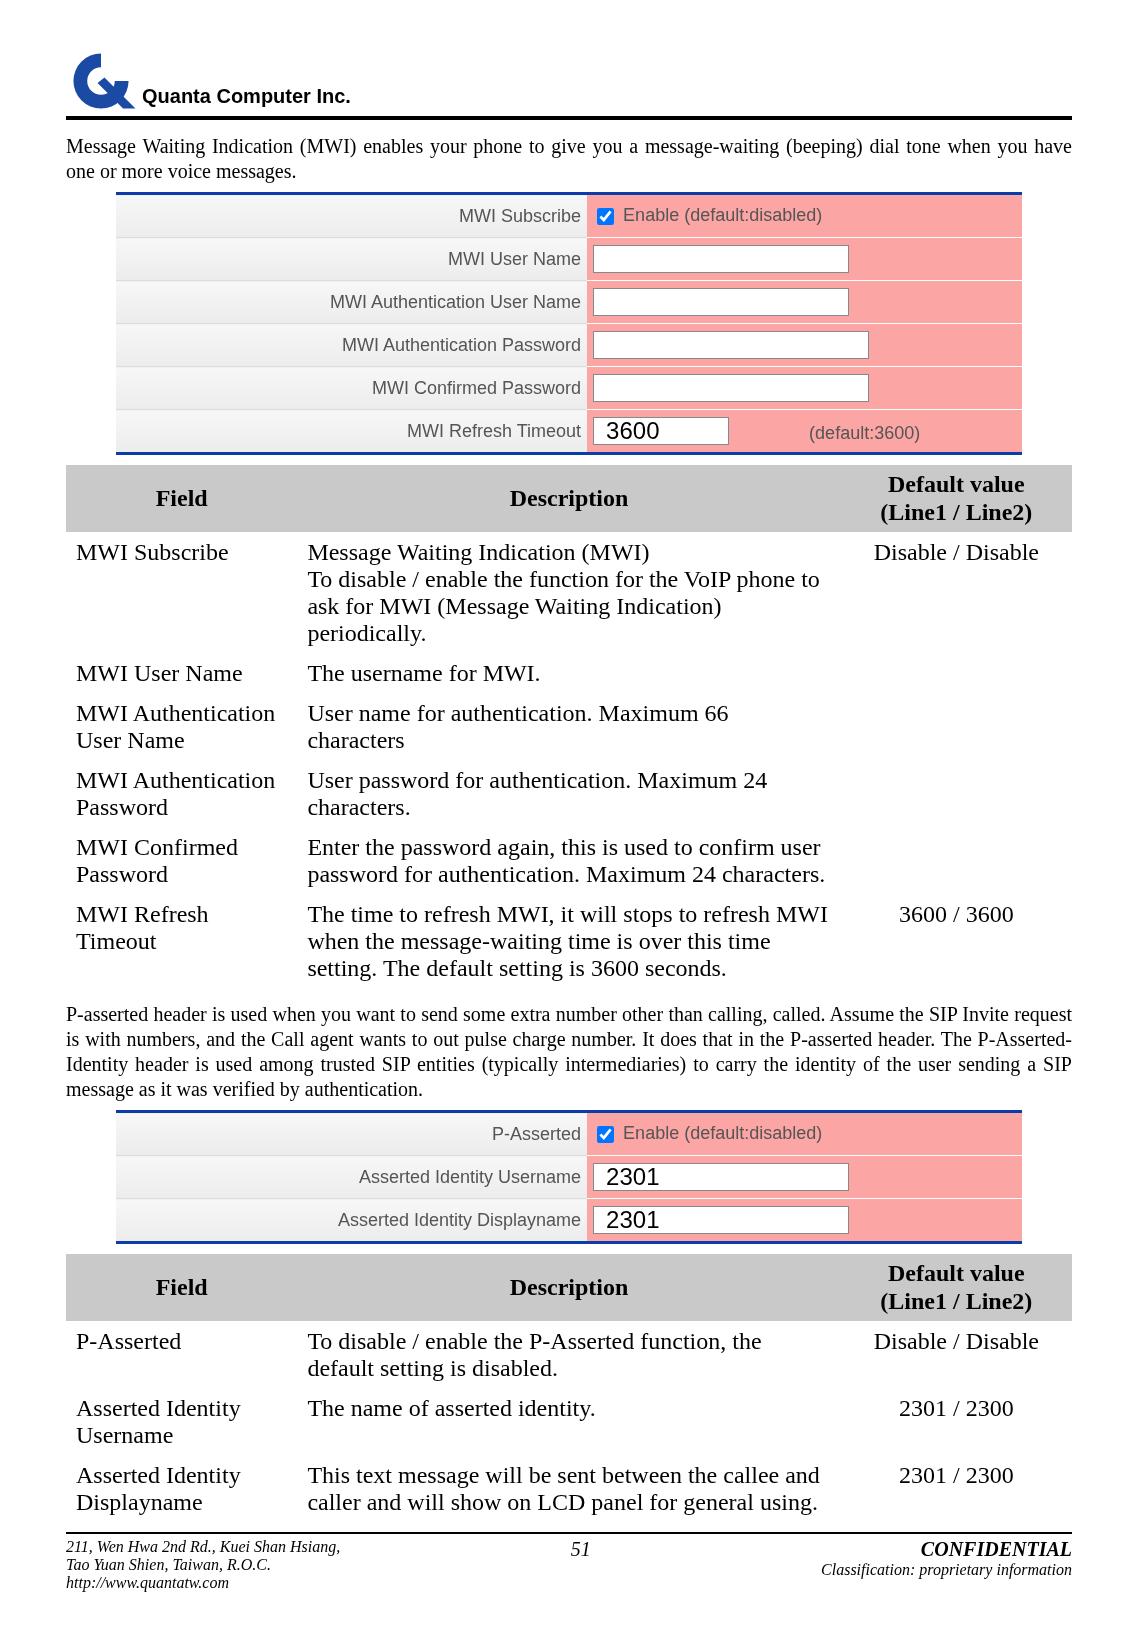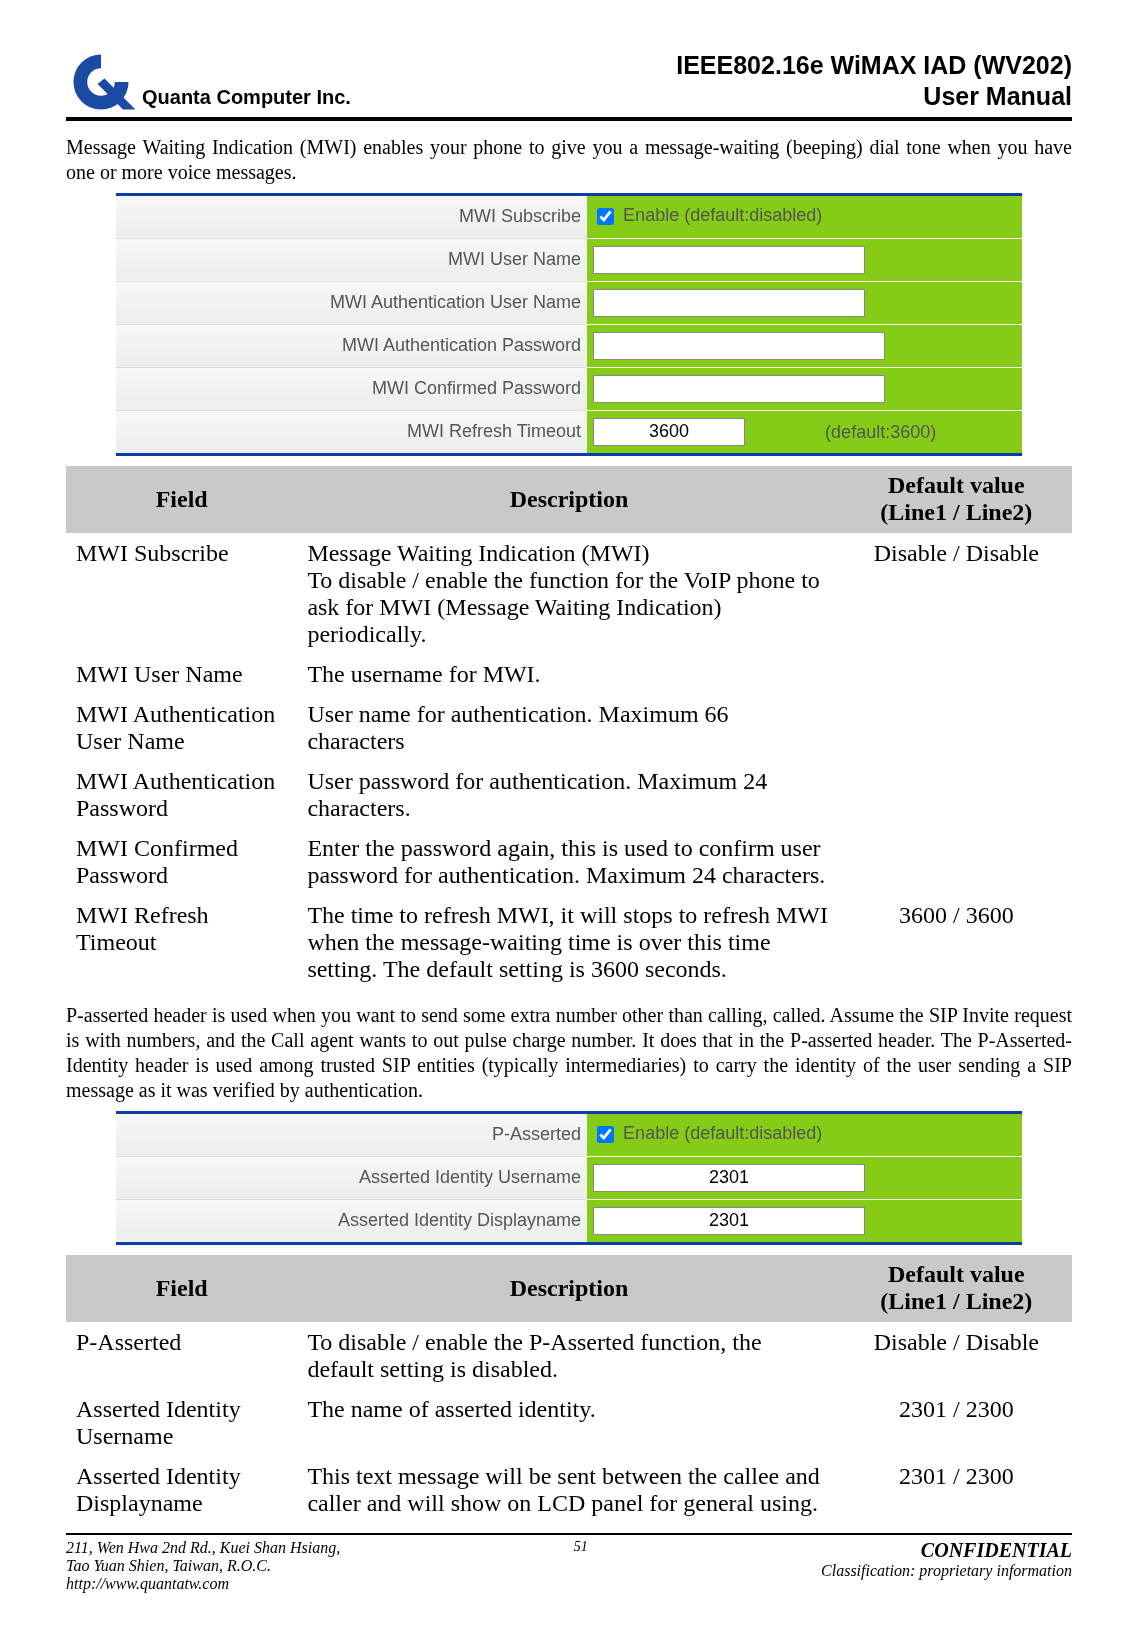--- a/index.html
+++ b/index.html
@@ -60,40 +60,39 @@
   .ui-table td.label-cell {
     text-align: right;
     width: 52%;
     background: linear-gradient(to bottom, #f7f7f7, #ececec);
     border-top: 1px solid #dcdcdc;
     border-bottom: 1px solid #dcdcdc;
     height: 34px;
   }
   .ui-table td.val-cell {
     text-align: left;
-    background: #84cc16;
+    background: #fca5a5;
     border-top: 1px solid #fff;
     border-bottom: 1px solid #fff;
   }
   .ui-table tr.blue-top td.label-cell { border-top: 3px solid #0b3ca8; }
   .ui-table tr.blue-top td.val-cell   { border-top: 3px solid #0b3ca8; }
   .ui-table tr.blue-bottom td.label-cell { border-bottom: 3px solid #0b3ca8; }
   .ui-table tr.blue-bottom td.val-cell   { border-bottom: 3px solid #0b3ca8; }
   .chk {
     width: 17px; height: 17px; vertical-align: middle; margin-right: 4px;
   }
   .txtin {
     font-family: Arial, sans-serif;
-    font-size: 18px;
+    font-size: 24px;
     border: 1px solid #888;
     background: #fff;
-    padding: 2px 20px;
+    padding: 2px 12px;
     height: 22px;
     box-sizing: content-box;
-    text-align: center;
   }
   .pwin { width: 250px; }
   .medin { width: 230px; }
   .smin { width: 110px; }
   .hint { color: #555; font-size: 18px; }
 
   
   .desc-table {
     width: 100%;
     border-collapse: collapse;
@@ -118,39 +117,35 @@
   .desc-table td.center { text-align: center; }
 
   .footer {
     display: flex;
     justify-content: space-between;
     font-size: 16px;
     margin-top: 4px;
     font-style: italic;
   }
   .footer .fr { text-align: right; }
-  .footer .pg { font-size: 14px; }
+  .footer .pg { font-size: 20px; }
   .footer .conf { font-weight: bold; font-size: 20px; }
 </style>
 </head>
 <body>
 
 <div class="page">
 
   <div class="header-row">
     <div class="logo-group">
       <svg class="logo-svg" viewBox="0 0 100 90">
         <path d="M50 5 A40 40 0 1 0 90 45 L70 45 A20 20 0 1 1 50 25 Z" fill="#1a4aa3"></path>
         <path d="M55 40 L100 85 L82 85 L45 48 Z" fill="#1a4aa3"></path>
       </svg>
       <span class="company-name">Quanta  Computer  Inc.</span>
-    </div>
-    <div class="doc-title">
-      <div>IEEE802.16e  WiMAX  IAD  (WV202)</div>
-      <div>User  Manual</div>
     </div>
   </div>
 
   <hr class="hr-thick">
 
   <p class="body-text">Message Waiting Indication (MWI) enables your phone to give you a message-waiting (beeping) dial tone when you have one or more voice messages.</p>
 
   <table class="ui-table">
     <tbody>
         <tr class="blue-top">

